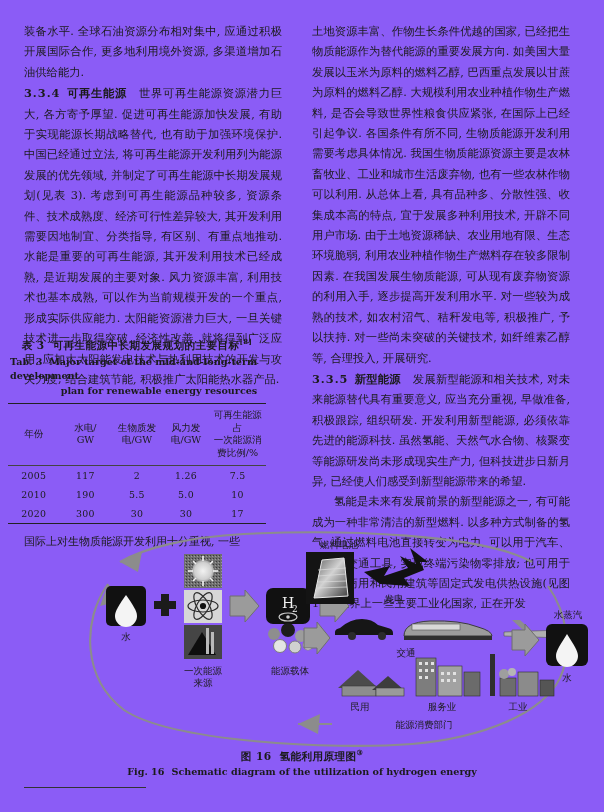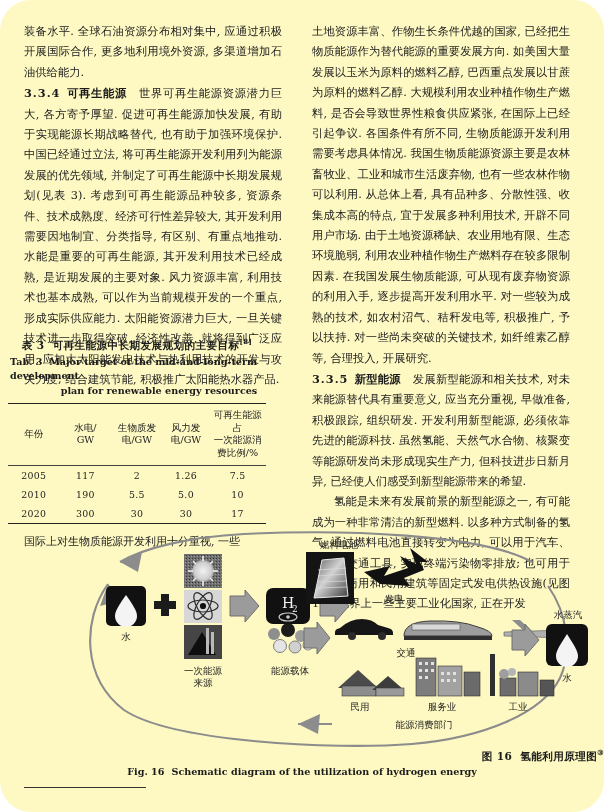--- a/index.html
+++ b/index.html
@@ -11,22 +11,21 @@
     width: 604px;
     height: 812px;
     position: relative;
     overflow: hidden;
     font-family: "DejaVu Serif", "Liberation Serif", serif;
     color: #1b1b1b;
   }
   .page {
     position: absolute;
     inset: 0;
-    background: #fef9c3;
-    border-radius: 31px;
+    background: #8b5cf6;
   }
   
   .col {
     position: absolute;
     top: 22px;
     width: 258px;
     font-size: 11.3px;
     line-height: 20.4px;
     text-align: justify;
     text-justify: inter-character;
@@ -124,21 +123,21 @@
     width: 580px;
     height: 222px;
   }
   .figure svg { display: block; }
 
   .fig-cap-cn {
     position: absolute;
     left: 0;
     top: 748px;
     width: 604px;
-    text-align: right;
+    text-align: center;
     font-size: 10.6px;
     font-weight: bold;
     letter-spacing: .4px;
   }
   .fig-cap-cn .fnum { margin-right: 8px; }
   .fig-cap-en {
     position: absolute;
     left: 0;
     top: 766px;
     width: 604px;

